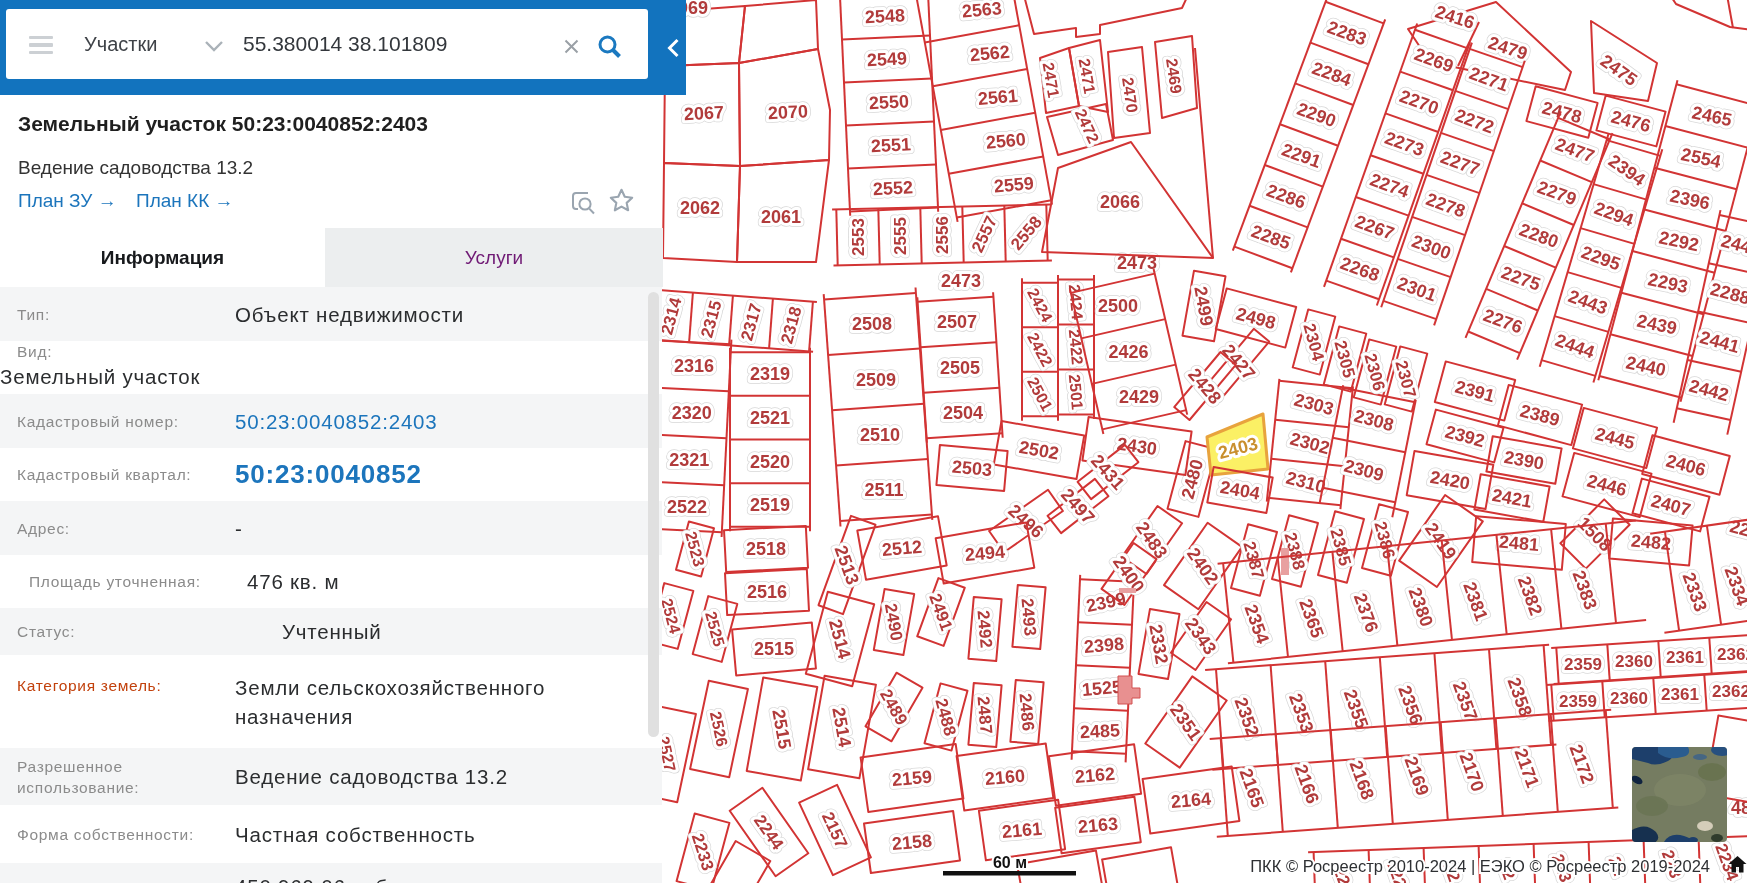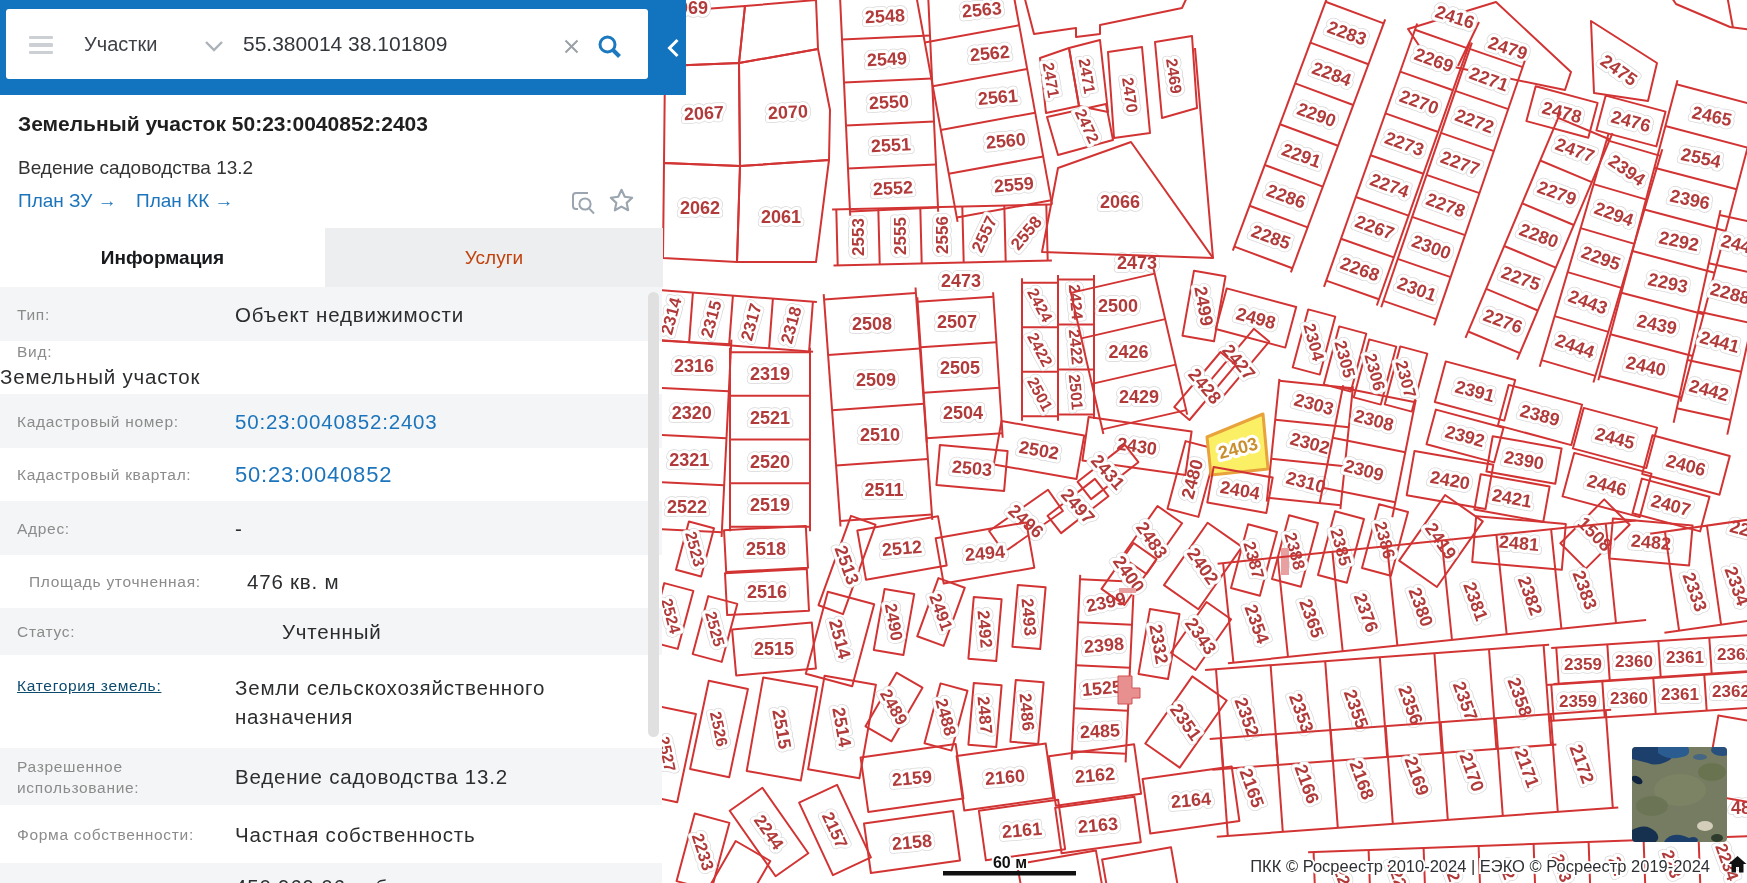--- a/index.html
+++ b/index.html
@@ -1,21 +1,21 @@
 <!DOCTYPE html>
 <html><head><meta charset="utf-8"><style>
 html,body{margin:0;padding:0;}
 body{width:1747px;height:883px;position:relative;overflow:hidden;background:#fff;font-family:"Liberation Sans",sans-serif;}
 .panel{position:absolute;left:0;top:0;width:662px;height:883px;background:#fff;}
 .bluebar{position:absolute;left:0;top:0;width:686px;height:95px;background:#1273be;}
 .searchbox{position:absolute;left:6px;top:9px;width:642px;height:70px;background:#fff;border-radius:3px;}
 .hline{position:absolute;left:29px;width:24px;height:3.4px;background:#ccd0d4;border-radius:1px;}
 .tabbar{position:absolute;left:0;top:228px;width:663px;height:59px;background:#eceeef;}
 .tab1{position:absolute;left:0;top:0;width:325px;height:59px;background:#ffffff;text-align:center;line-height:59px;font-size:19px;font-weight:bold;color:#17191c;}
-.tab2{position:absolute;left:325px;top:0;width:338px;height:59px;text-align:center;line-height:59px;font-size:19px;color:#c2410c;}
+.tab2{position:absolute;left:325px;top:0;width:338px;height:59px;text-align:center;line-height:59px;font-size:19px;color:#701a75;}
 .link{color:#1c75bc;}
 </style></head>
 <body>
 <svg style="position:absolute;left:662px;top:0" width="1085" height="883" viewBox="662 0 1085 883">
     <path d="M664.0 12.0 L745.0 6.0 L739.0 63.0 L665.0 66.0 Z" fill="none" stroke="#d23434" stroke-width="2.0" stroke-linejoin="round" opacity="1.0"></path>
 <path d="M665.0 66.0 L739.0 63.0 L740.0 166.0 L664.0 163.0 Z" fill="none" stroke="#d23434" stroke-width="2.0" stroke-linejoin="round" opacity="1.0"></path>
 <path d="M739.0 63.0 L818.0 49.0 L830.0 110.0 L829.0 160.0 L740.0 166.0 Z" fill="none" stroke="#d23434" stroke-width="2.0" stroke-linejoin="round" opacity="1.0"></path>
 <path d="M664.0 163.0 L740.0 166.0 L737.0 262.0 L663.0 258.0 Z" fill="none" stroke="#d23434" stroke-width="2.0" stroke-linejoin="round" opacity="1.0"></path>
 <path d="M740.0 166.0 L829.0 160.0 L816.0 262.0 L737.0 262.0 Z" fill="none" stroke="#d23434" stroke-width="2.0" stroke-linejoin="round" opacity="1.0"></path>
 <path d="M745.0 6.0 L816.0 0.0 L818.0 49.0 L739.0 63.0 Z" fill="none" stroke="#d23434" stroke-width="2.0" stroke-linejoin="round" opacity="1.0"></path>
@@ -820,36 +820,36 @@
 <div style="position:absolute;left:0;top:341px;width:662px;height:53px;background:#ffffff;display:flex;align-items:flex-start;flex-direction:column;">
       <div style="width:190px;margin-right:28px;padding-left:17px;box-sizing:content-box;font-size:15.5px;letter-spacing:0.7px;color:#8b8b8b;line-height:21px;">Вид:</div>
       <div style="width:340px;font-size:20.5px;letter-spacing:0.8px;color:#2b2d2f;line-height:29px;">Земельный участок</div>
     </div>
 <div style="position:absolute;left:0;top:394px;width:662px;height:54px;background:#f4f5f6;display:flex;align-items:center;">
       <div style="width:190px;margin-right:28px;padding-left:17px;box-sizing:content-box;font-size:15.5px;letter-spacing:0.7px;color:#8b8b8b;line-height:21px;">Кадастровый номер:</div>
       <div style="width:340px;font-size:20.5px;letter-spacing:0.8px;color:#1c75bc;line-height:29px;">50:23:0040852:2403</div>
     </div>
 <div style="position:absolute;left:0;top:448px;width:662px;height:53px;background:#ffffff;display:flex;align-items:center;">
       <div style="width:190px;margin-right:28px;padding-left:17px;box-sizing:content-box;font-size:15.5px;letter-spacing:0.7px;color:#8b8b8b;line-height:21px;">Кадастровый квартал:</div>
-      <div style="width:340px;font-size:22px;letter-spacing:0.8px;color:#1c75bc;line-height:29px;">50:23:0040852</div>
+      <div style="width:340px;font-size:26px;letter-spacing:0.8px;color:#1c75bc;line-height:29px;font-weight:bold;">50:23:0040852</div>
     </div>
 <div style="position:absolute;left:0;top:501px;width:662px;height:54px;background:#f4f5f6;display:flex;align-items:center;">
       <div style="width:190px;margin-right:28px;padding-left:17px;box-sizing:content-box;font-size:15.5px;letter-spacing:0.7px;color:#8b8b8b;line-height:21px;">Адрес:</div>
       <div style="width:340px;font-size:20.5px;letter-spacing:0.8px;color:#2b2d2f;line-height:29px;">-</div>
     </div>
 <div style="position:absolute;left:0;top:555px;width:662px;height:53px;background:#ffffff;display:flex;align-items:center;">
       <div style="width:190px;margin-right:28px;padding-left:29px;box-sizing:content-box;font-size:15.5px;letter-spacing:0.7px;color:#8b8b8b;line-height:21px;">Площадь уточненная:</div>
       <div style="width:340px;font-size:20.5px;letter-spacing:0.8px;color:#2b2d2f;line-height:29px;">476 кв. м</div>
     </div>
 <div style="position:absolute;left:0;top:608px;width:662px;height:47px;background:#f4f5f6;display:flex;align-items:center;gap:47px;">
       <div style="width:190px;margin-right:28px;padding-left:17px;box-sizing:content-box;font-size:15.5px;letter-spacing:0.7px;color:#8b8b8b;line-height:21px;">Статус:</div>
       <div style="width:340px;font-size:20.5px;letter-spacing:0.8px;color:#2b2d2f;line-height:29px;">Учтенный</div>
     </div>
 <div style="position:absolute;left:0;top:655px;width:662px;height:93px;background:#ffffff;display:flex;align-items:center;">
-      <div style="width:190px;margin-right:28px;padding-left:17px;box-sizing:content-box;font-size:15.5px;letter-spacing:0.7px;color:#0c4a6e;line-height:21px;align-self:flex-start;padding-top:20px;text-decoration:underline;">Категория земель:</div>
+      <div style="width:190px;margin-right:28px;padding-left:17px;box-sizing:content-box;font-size:15.5px;letter-spacing:0.7px;color:#c2410c;line-height:21px;align-self:flex-start;padding-top:20px;">Категория земель:</div>
       <div style="width:340px;font-size:20.5px;letter-spacing:0.8px;color:#2b2d2f;line-height:29px;">Земли сельскохозяйственного назначения</div>
     </div>
 <div style="position:absolute;left:0;top:748px;width:662px;height:57px;background:#f4f5f6;display:flex;align-items:center;">
       <div style="width:190px;margin-right:28px;padding-left:17px;box-sizing:content-box;font-size:15.5px;letter-spacing:0.7px;color:#8b8b8b;line-height:21px;">Разрешенное использование:</div>
       <div style="width:340px;font-size:20.5px;letter-spacing:0.8px;color:#2b2d2f;line-height:29px;">Ведение садоводства 13.2</div>
     </div>
 <div style="position:absolute;left:0;top:805px;width:662px;height:58px;background:#ffffff;display:flex;align-items:center;">
       <div style="width:190px;margin-right:28px;padding-left:17px;box-sizing:content-box;font-size:15.5px;letter-spacing:0.7px;color:#8b8b8b;line-height:21px;">Форма собственности:</div>
       <div style="width:340px;font-size:20.5px;letter-spacing:0.8px;color:#2b2d2f;line-height:29px;">Частная собственность</div>
     </div>

